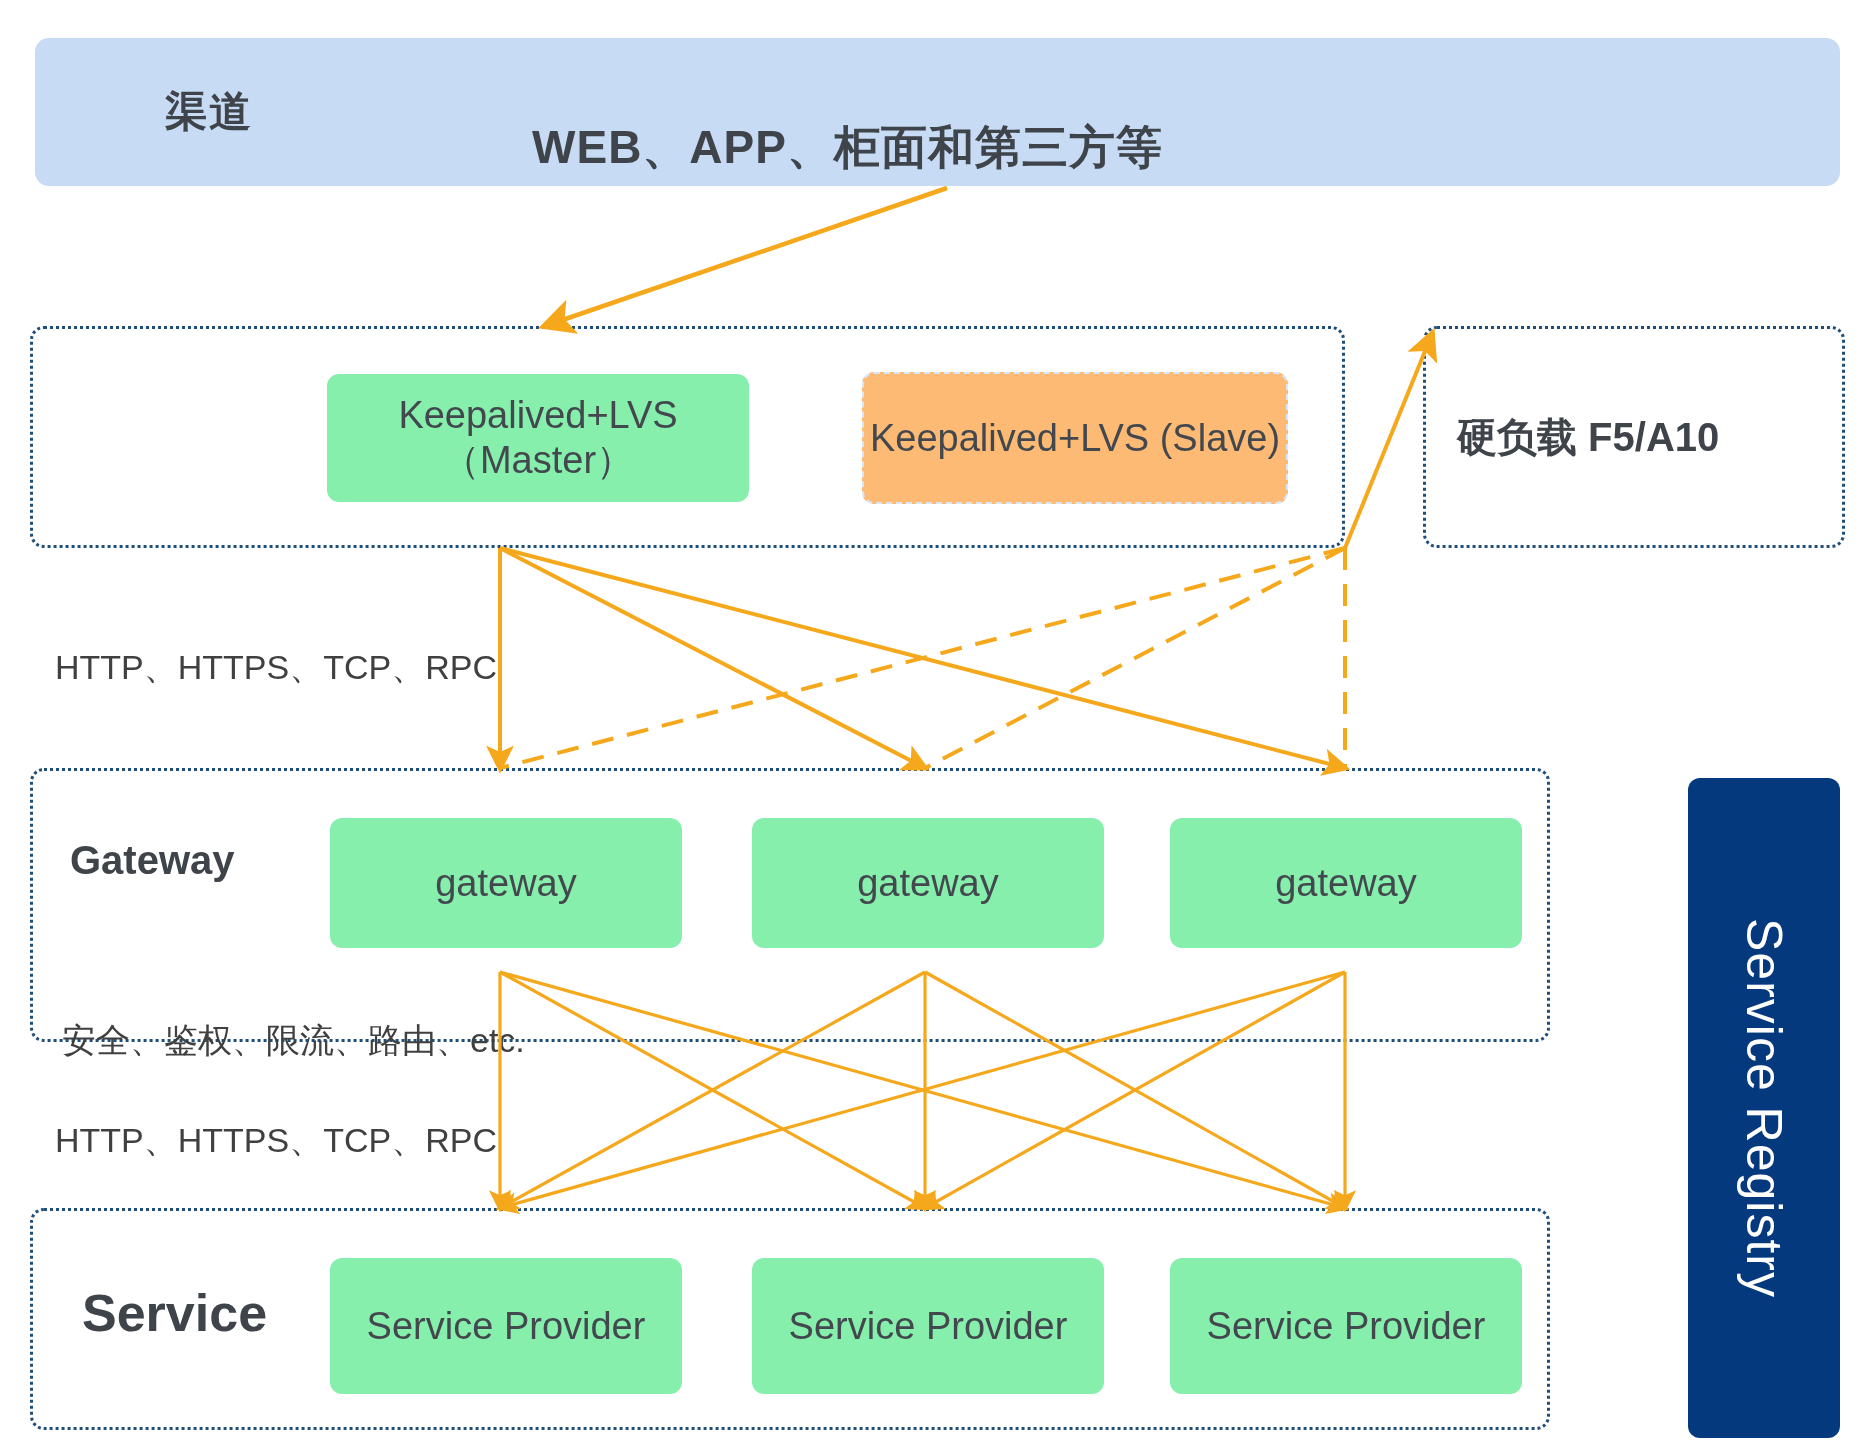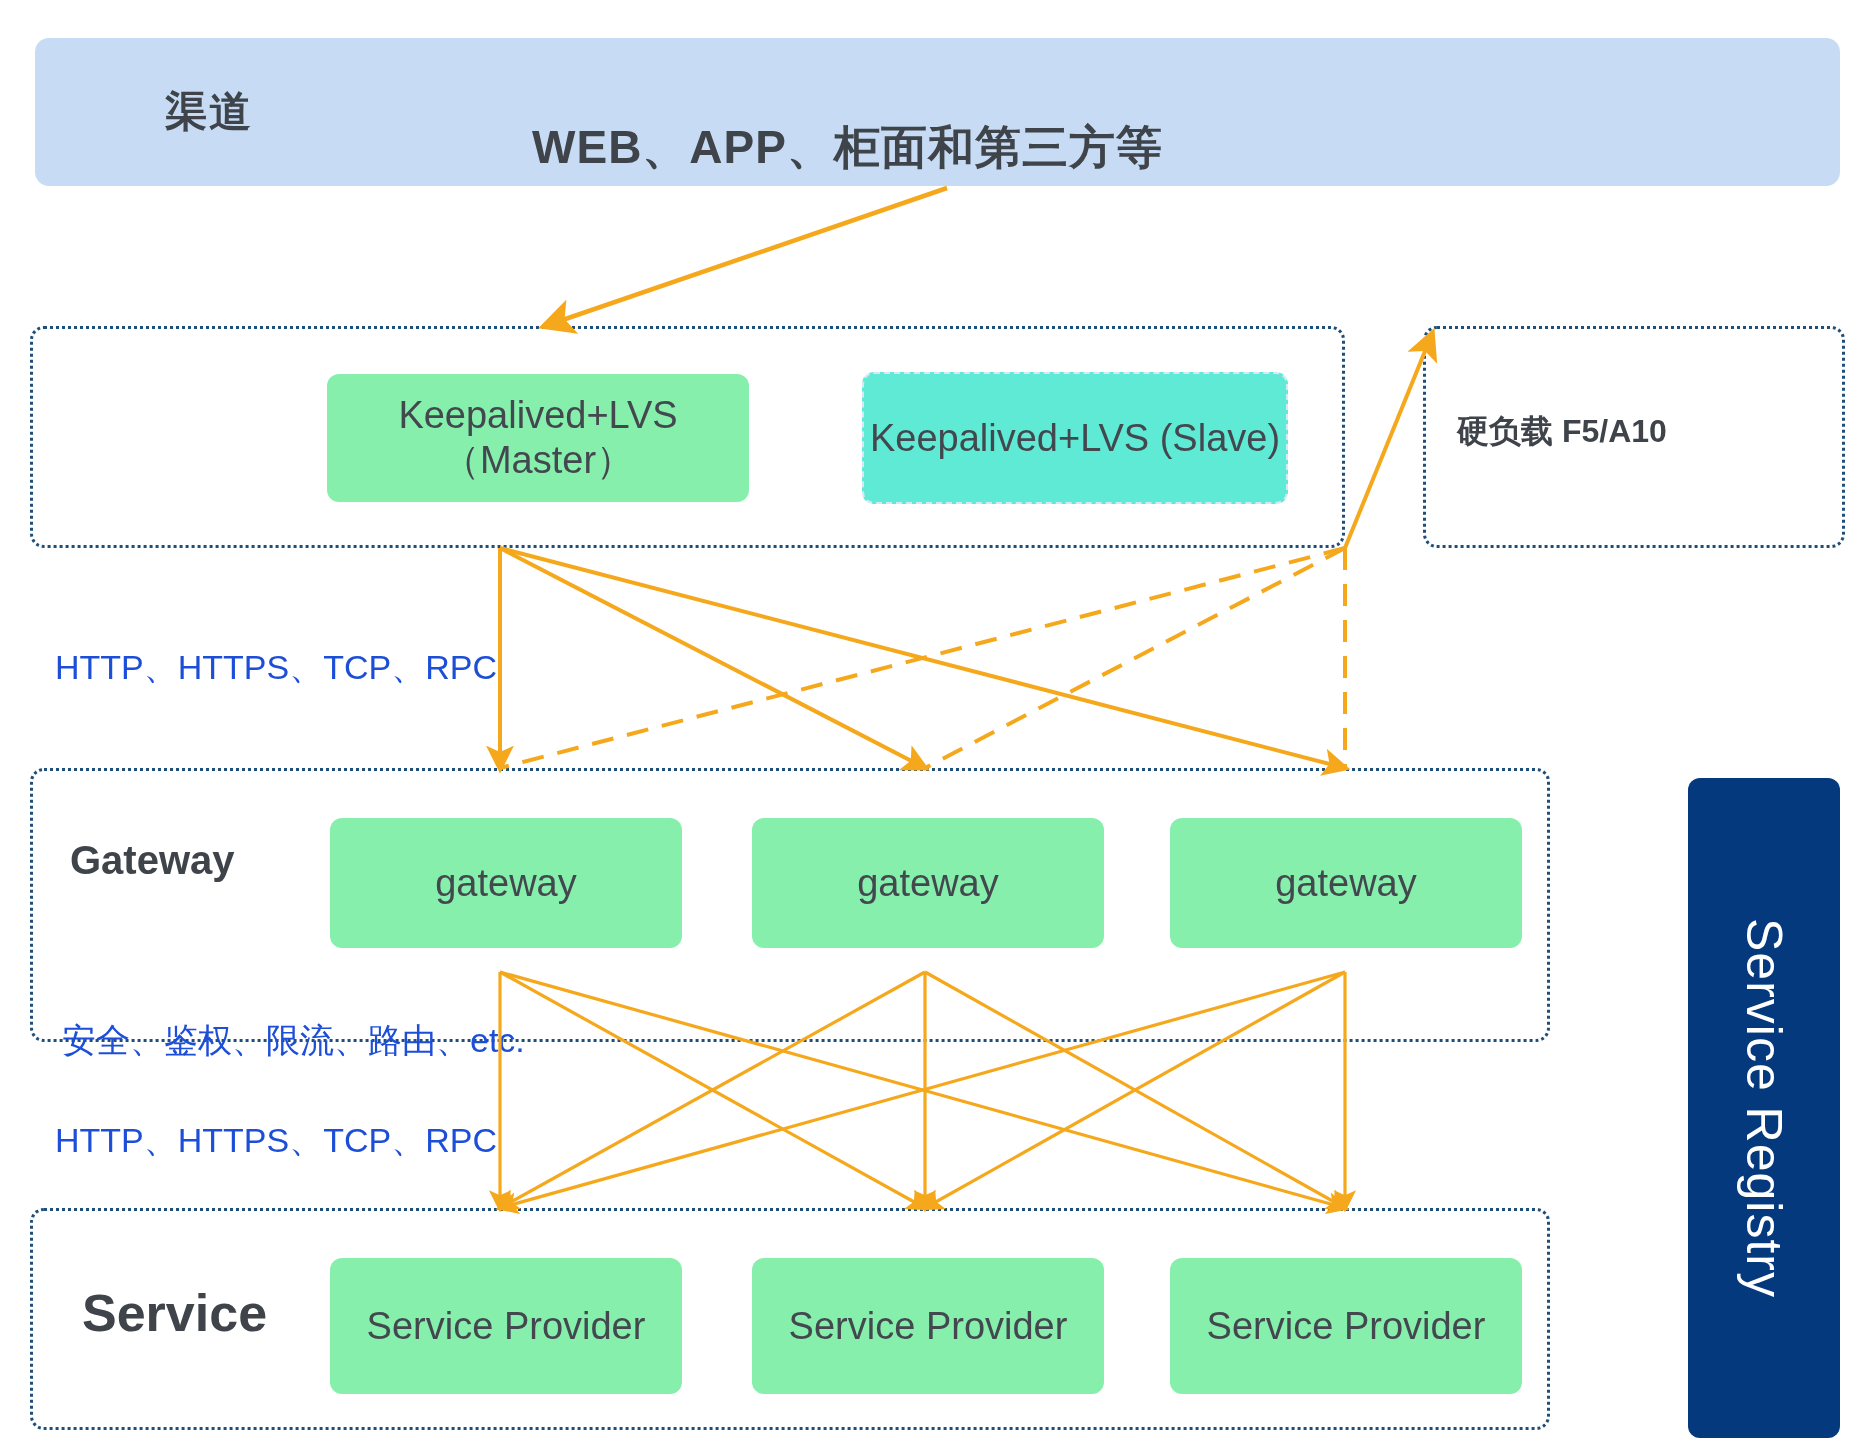--- a/index.html
+++ b/index.html
@@ -93,57 +93,57 @@
   }
   .svc-title {
     left: 82px;
     top: 1283px;
     font-size: 52px;
   }
   .hard-title {
     position: absolute;
     left: 1457px;
     top: 410px;
-    font-size: 32px;
+    font-size: 40px;
     font-weight: bold;
     color: #3f444b;
     white-space: nowrap;
   }
 
   
   .node {
     position: absolute;
     box-sizing: border-box;
     border-radius: 12px;
     display: flex;
     align-items: center;
     justify-content: center;
     text-align: center;
     color: #43484f;
     line-height: 1.18;
   }
   .node-filled { background: #86efac; }
-  .node-ghost  { background: #5eead4; border: 2px dashed #d7e6f8; }
+  .node-ghost  { background: #fdba74; border: 2px dashed #d7e6f8; }
 
   .lvs-master { left: 327px; top: 374px; width: 422px; height: 128px; font-size: 38px; }
   .lvs-slave  { left: 862px; top: 372px; width: 426px; height: 132px; font-size: 38px; }
 
   .gw1 { left: 330px;  top: 818px; width: 352px; height: 130px; font-size: 38px; }
   .gw2 { left: 752px;  top: 818px; width: 352px; height: 130px; font-size: 38px; }
   .gw3 { left: 1170px; top: 818px; width: 352px; height: 130px; font-size: 38px; }
 
   .sp1 { left: 330px;  top: 1258px; width: 352px; height: 136px; font-size: 38px; }
   .sp2 { left: 752px;  top: 1258px; width: 352px; height: 136px; font-size: 38px; }
   .sp3 { left: 1170px; top: 1258px; width: 352px; height: 136px; font-size: 38px; }
 
   
   .edge-label {
     position: absolute;
     font-size: 34px;
-    color: #1d4ed8;
+    color: #404040;
     white-space: nowrap;
   }
   .proto-top  { left: 55px; top: 645px; }
   .gw-feature { left: 62px; top: 982px; margin-top: 36px; }
   .proto-bot  { left: 55px; top: 1118px; }
 
   
   .registry {
     position: absolute;
     left: 1688px;

